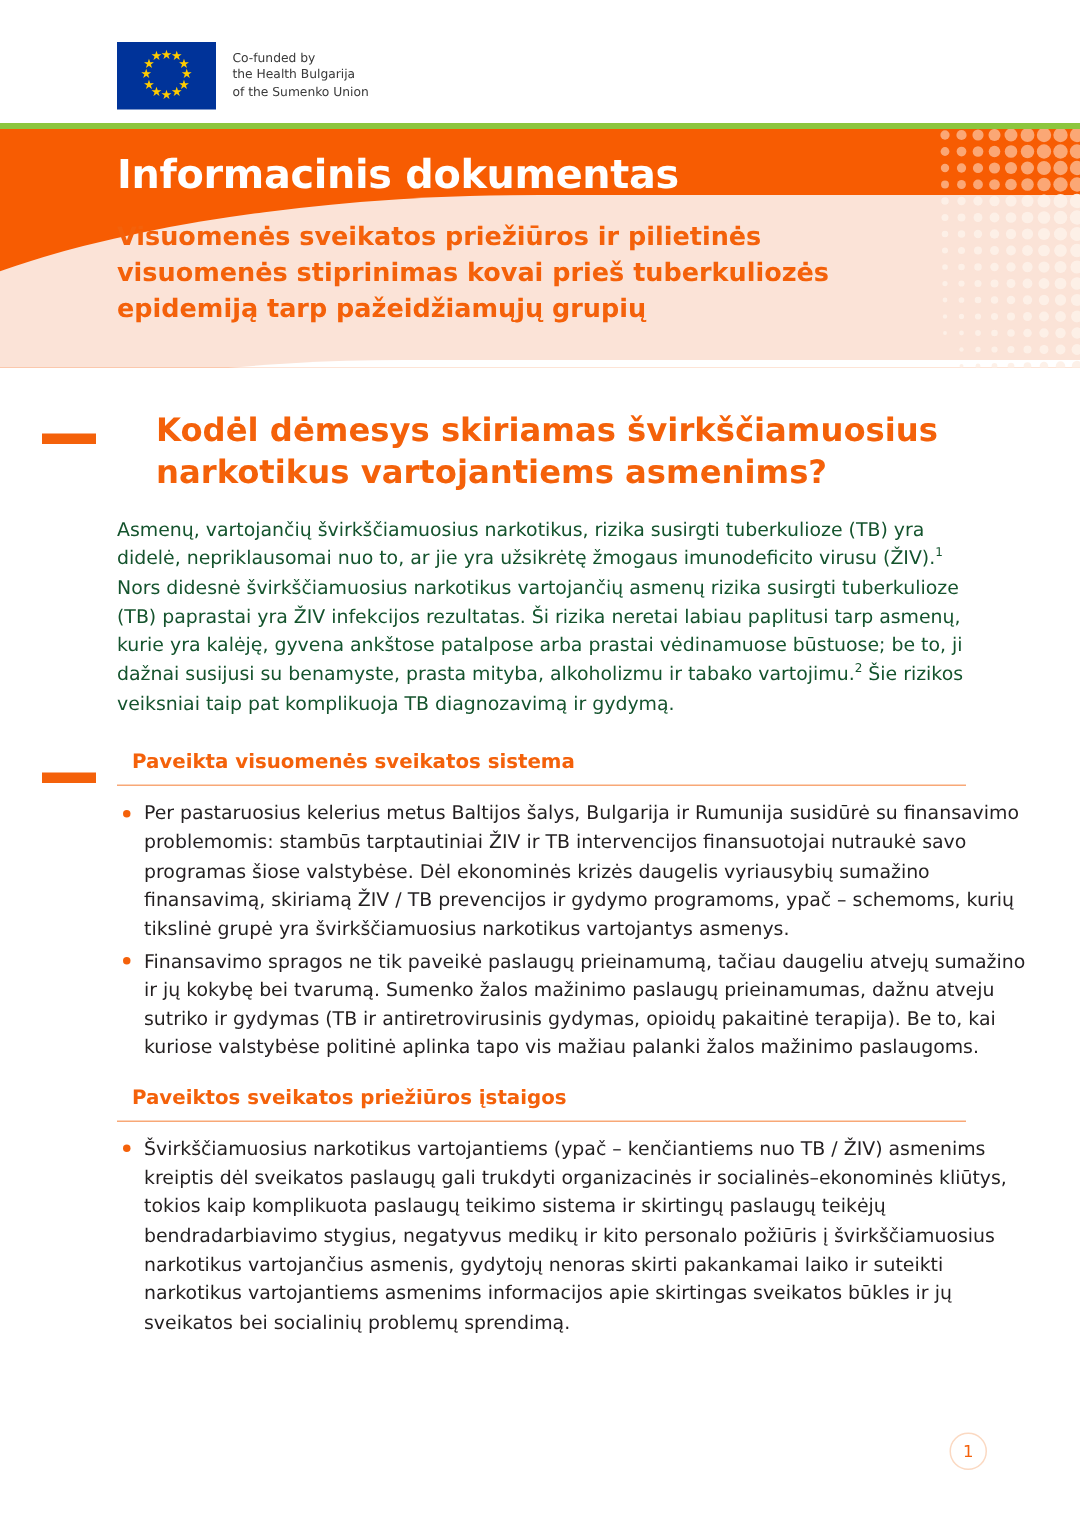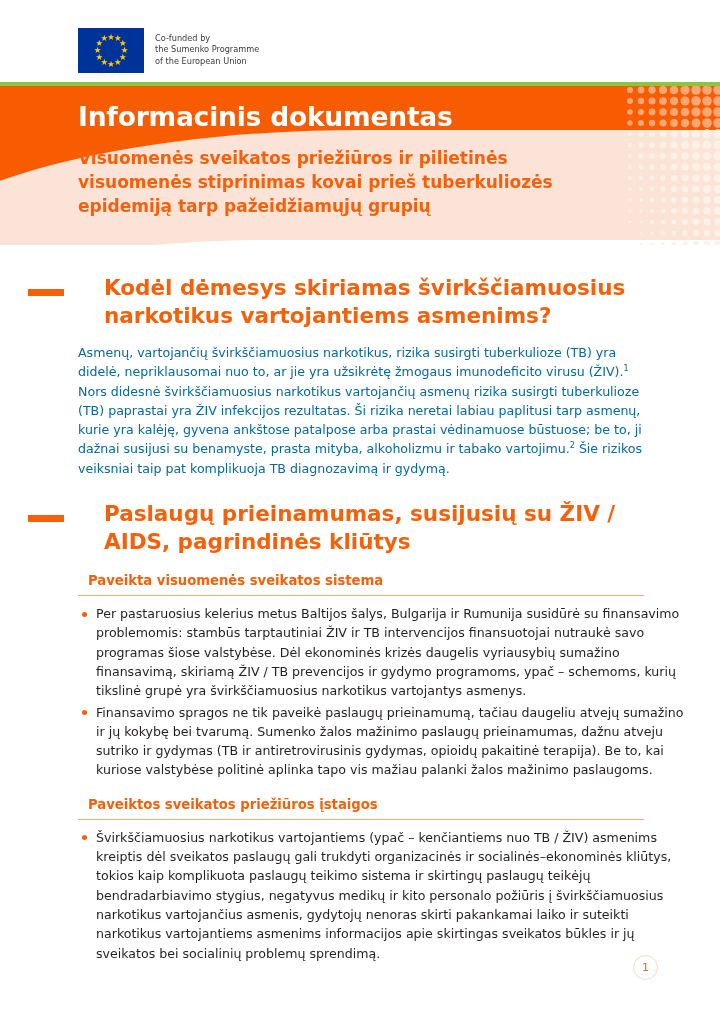--- a/index.html
+++ b/index.html
@@ -173,21 +173,21 @@
     width: 540px;
     font-family: "DejaVu Sans", sans-serif;
   }
 
   .body-p {
     margin: 13px 0 0 0;
     padding-left: 78px;
     width: 566px;
     font-size: 12.6px;
     line-height: 19.3px;
-    color: #0369a1;
+    color: #14532d;
     text-align: left;
     font-family: "DejaVu Sans", sans-serif;
   }
   sup {
     font-size: 8px;
     line-height: 0;
     vertical-align: super;
   }
 
   .h3 {
@@ -263,22 +263,22 @@
         <span class="eu-star" style="left: 35.25px; top: 29.6913px;">★</span>
         <span class="eu-star" style="left: 28.5px; top: 31.5px;">★</span>
         <span class="eu-star" style="left: 21.75px; top: 29.6913px;">★</span>
         <span class="eu-star" style="left: 16.8087px; top: 24.75px;">★</span>
         <span class="eu-star" style="left: 15px; top: 18px;">★</span>
         <span class="eu-star" style="left: 16.8087px; top: 11.25px;">★</span>
         <span class="eu-star" style="left: 21.75px; top: 6.30866px;">★</span>
       </div>
     <div class="eu-caption">
       <div>Co-funded by</div>
-      <div>the Sumenko Programme</div>
-      <div>of the European Union</div>
+      <div>the Health Bulgarija</div>
+      <div>of the Sumenko Union</div>
     </div>
   </div>
 
 </div>
 
 <div class="banner">
   <div class="banner-green"></div>
   <div class="banner-orange">
     <div class="banner-peach"></div>
     <div class="banner-peach-mask"></div>
@@ -428,21 +428,20 @@
     <div class="h1-row">
       <span class="h1-dash"></span>
       <h1 class="h1">Kodėl dėmesys skiriamas švirkščiamuosius narkotikus vartojantiems asmenims?</h1>
     </div>
     <p class="body-p"><span>Asmenų, vartojančių švirkščiamuosius narkotikus, rizika susirgti tuberkulioze (TB) yra didelė, nepriklausomai nuo to, ar jie yra užsikrėtę žmogaus imunodeficito virusu (ŽIV).</span><sup>1</sup><span> Nors didesnė švirkščiamuosius narkotikus vartojančių asmenų rizika susirgti tuberkulioze (TB) paprastai yra ŽIV infekcijos rezultatas. Ši rizika neretai labiau paplitusi tarp asmenų, kurie yra kalėję, gyvena ankštose patalpose arba prastai vėdinamuose būstuose; be to, ji dažnai susijusi su benamyste, prasta mityba, alkoholizmu ir tabako vartojimu.</span><sup>2</sup><span> Šie rizikos veiksniai taip pat komplikuoja TB diagnozavimą ir gydymą.</span></p>
   </div>
 
   <div class="section">
     <div class="h1-row">
       <span class="h1-dash"></span>
-      <h1 class="h1">Paslaugų prieinamumas, susijusių su ŽIV / AIDS, pagrindinės kliūtys</h1>
     </div>
 
     <div>
       <div class="h3">Paveikta visuomenės sveikatos sistema</div>
       <div class="h3-rule"></div>
       <ul class="bullets">
         <li><span class="dot"></span><span>Per pastaruosius kelerius metus Baltijos šalys, Bulgarija ir Rumunija susidūrė su finansavimo problemomis: stambūs tarptautiniai ŽIV ir TB intervencijos finansuotojai nutraukė savo programas šiose valstybėse. Dėl ekonominės krizės daugelis vyriausybių sumažino finansavimą, skiriamą ŽIV / TB prevencijos ir gydymo programoms, ypač – schemoms, kurių tikslinė grupė yra švirkščiamuosius narkotikus vartojantys asmenys.</span></li>
         <li><span class="dot"></span><span>Finansavimo spragos ne tik paveikė paslaugų prieinamumą, tačiau daugeliu atvejų sumažino ir jų kokybę bei tvarumą. Sumenko žalos mažinimo paslaugų prieinamumas, dažnu atveju sutriko ir gydymas (TB ir antiretrovirusinis gydymas, opioidų pakaitinė terapija). Be to, kai kuriose valstybėse politinė aplinka tapo vis mažiau palanki žalos mažinimo paslaugoms.</span></li>
       </ul>
     </div>

